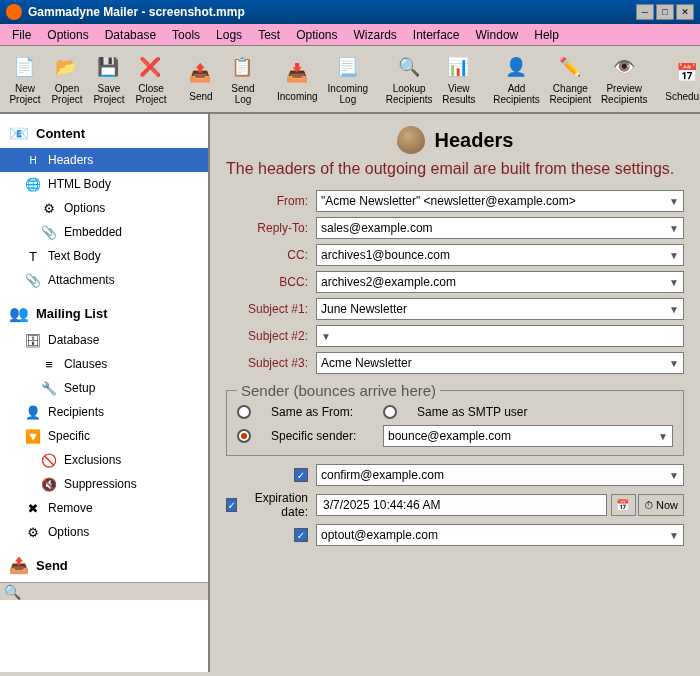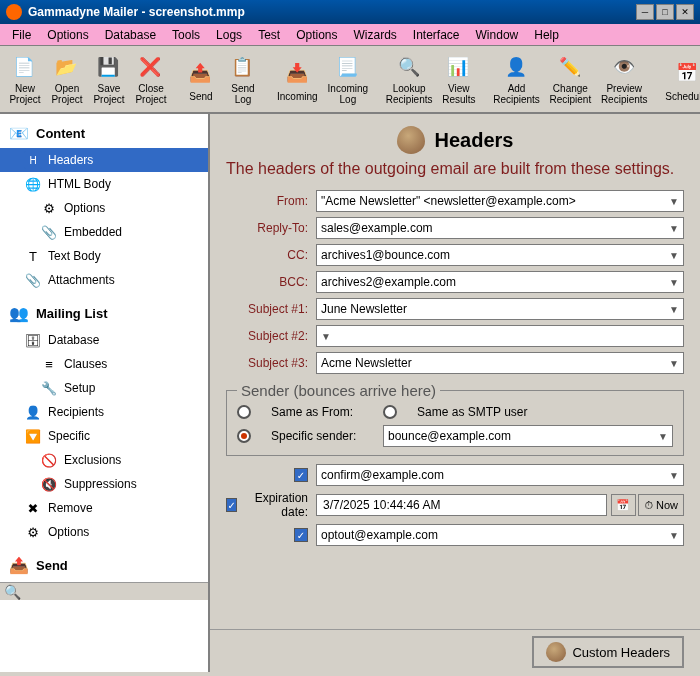--- a/index.html
+++ b/index.html
@@ -650,21 +650,15 @@
           <div class="checkbox">✓</div>
         </div>
         <div class="form-select">
           <span>optout@example.com</span>
           <span class="select-arrow">▼</span>
         </div>
       </div>
 
     </div>
 
-    <div class="bottom-bar">
-      <button class="custom-headers-btn">
-        <div class="head-icon" style="width:20px;height:20px;"></div>
-        <span>Custom Headers</span>
-      </button>
-    </div>
 
   </div>
 </div>
 
 </body></html>

